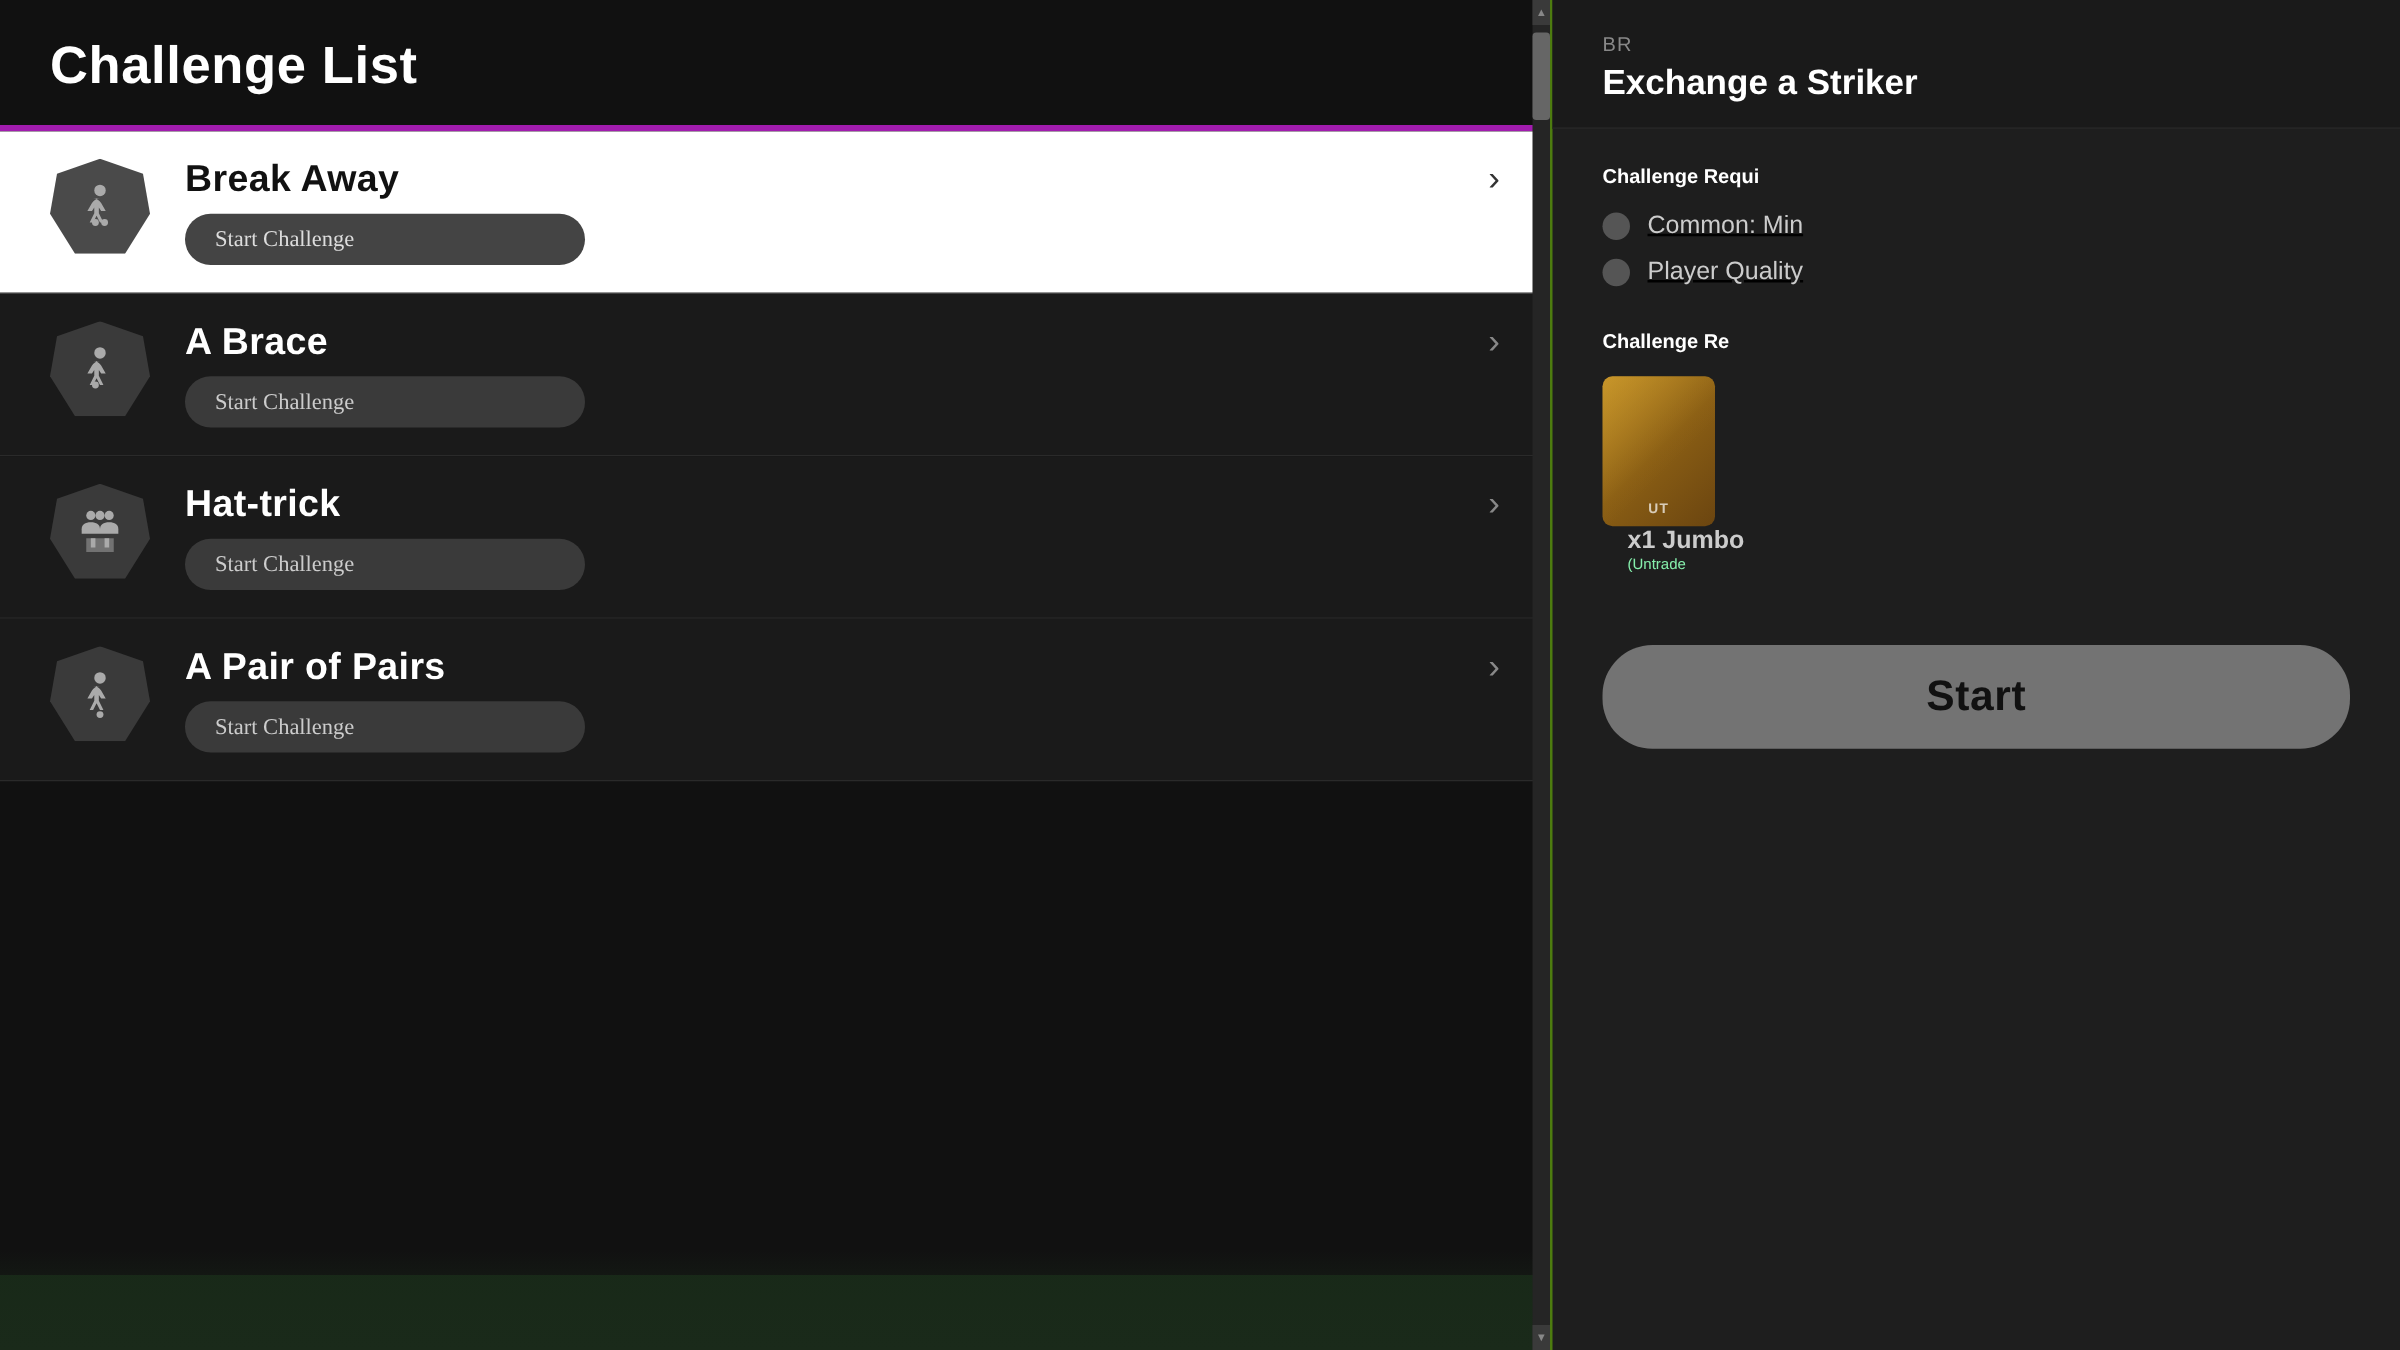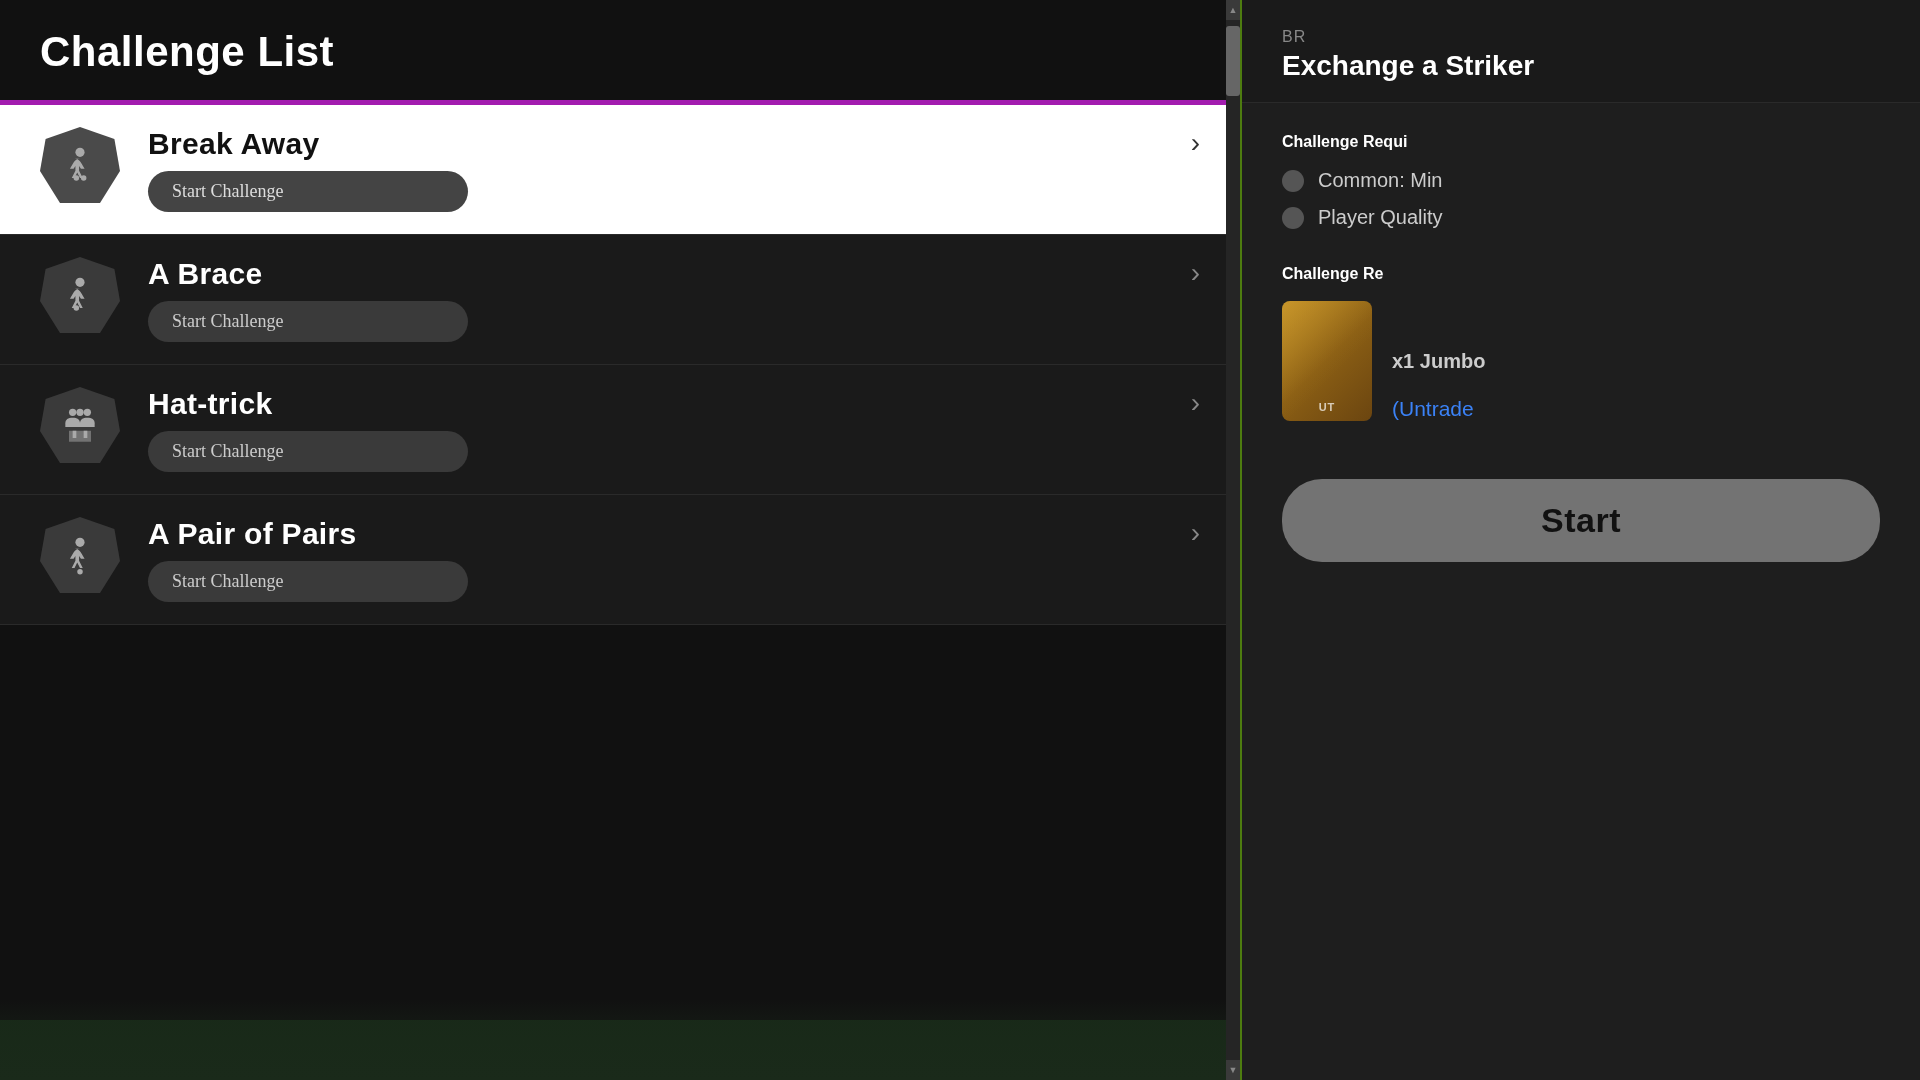--- a/index.html
+++ b/index.html
@@ -186,20 +186,21 @@
       font-size: 16px;
       font-weight: 700;
       margin-bottom: 18px;
     }
 
     .requirements-list {
       display: flex;
       flex-direction: column;
       gap: 14px;
       margin-bottom: 36px;
+      text-decoration: underline;
     }
 
     .requirement-item {
       display: flex;
       align-items: center;
       gap: 14px;
     }
 
     .req-dot {
       width: 22px;
@@ -254,30 +255,30 @@
       margin-left: 20px;
     }
 
     .reward-info-text {
       color: #cccccc;
       font-size: 20px;
       font-weight: 600;
     }
 
     .reward-info-sub {
-      color: #3b82f6;
-      font-size: 21px;
-      margin-top: 24px;
+      color: #86efac;
+      font-size: 12px;
     }
 
     .reward-row {
       display: flex;
-      align-items: flex-end;
+      align-items: flex-start;
       gap: 0;
       margin-bottom: 30px;
+      flex-direction: column;
     }
 
     .start-button {
       background: #737373;
       color: #111111;
       border: none;
       border-radius: 40px;
       padding: 22px 60px;
       font-size: 34px;
       font-weight: 700;

